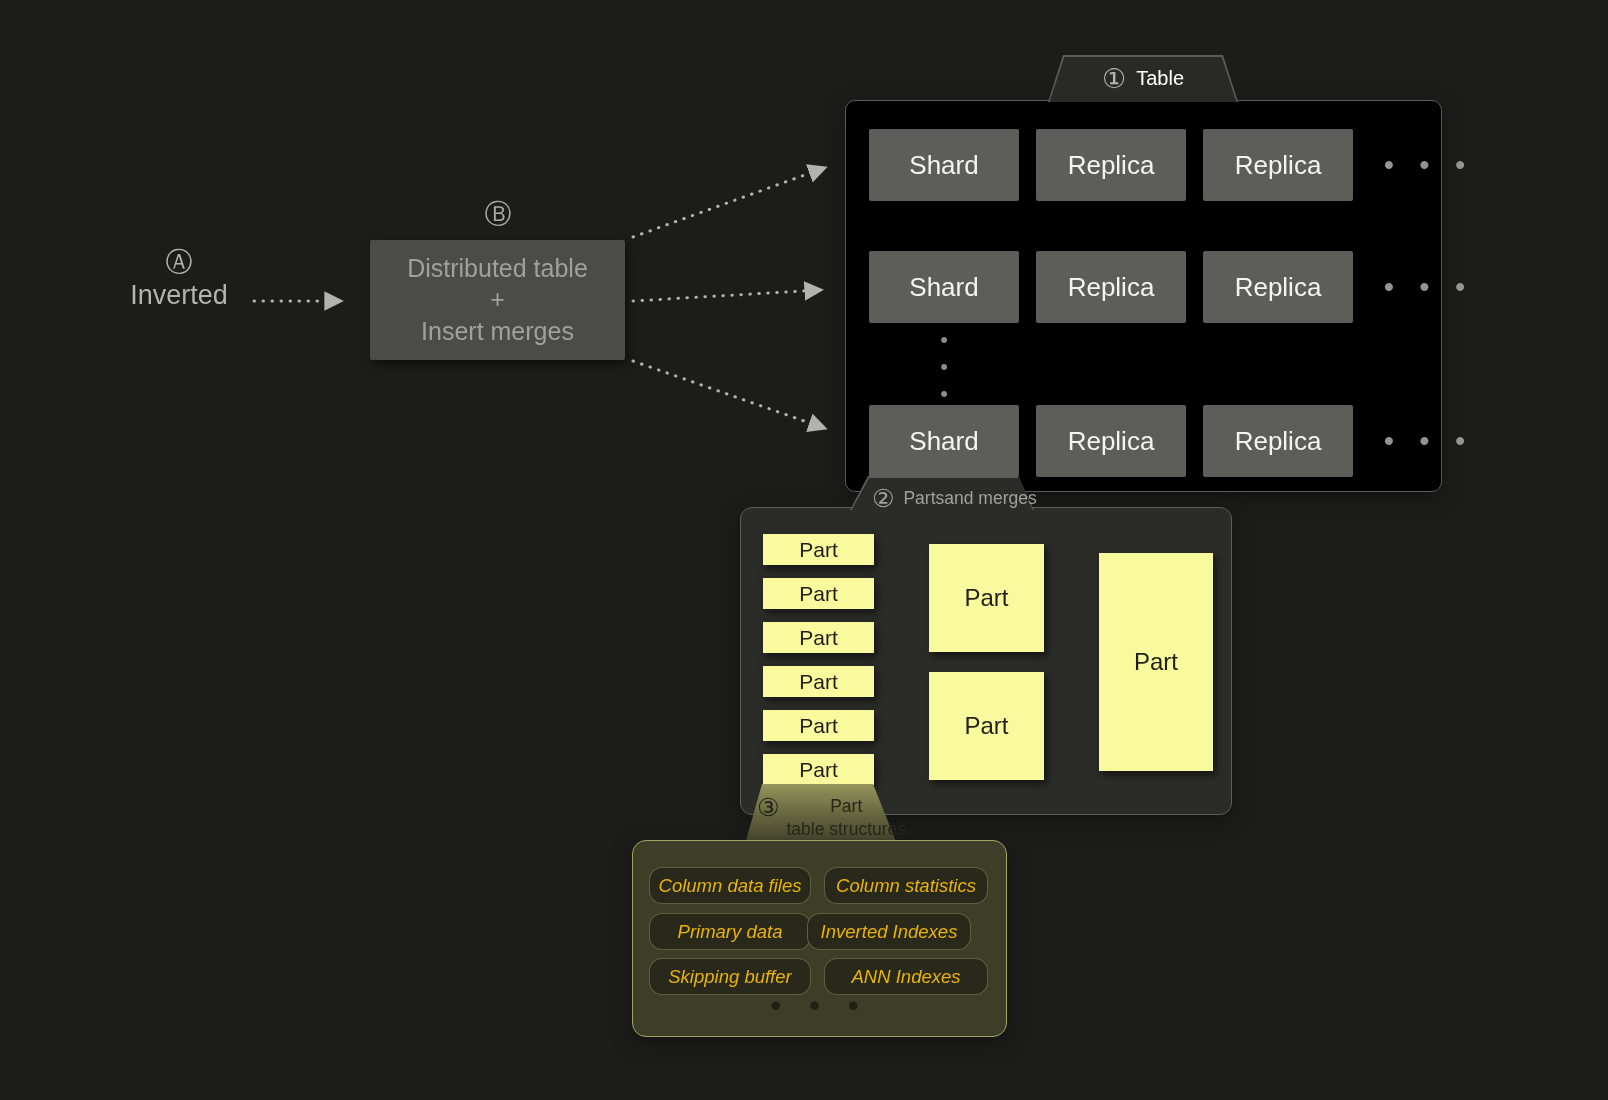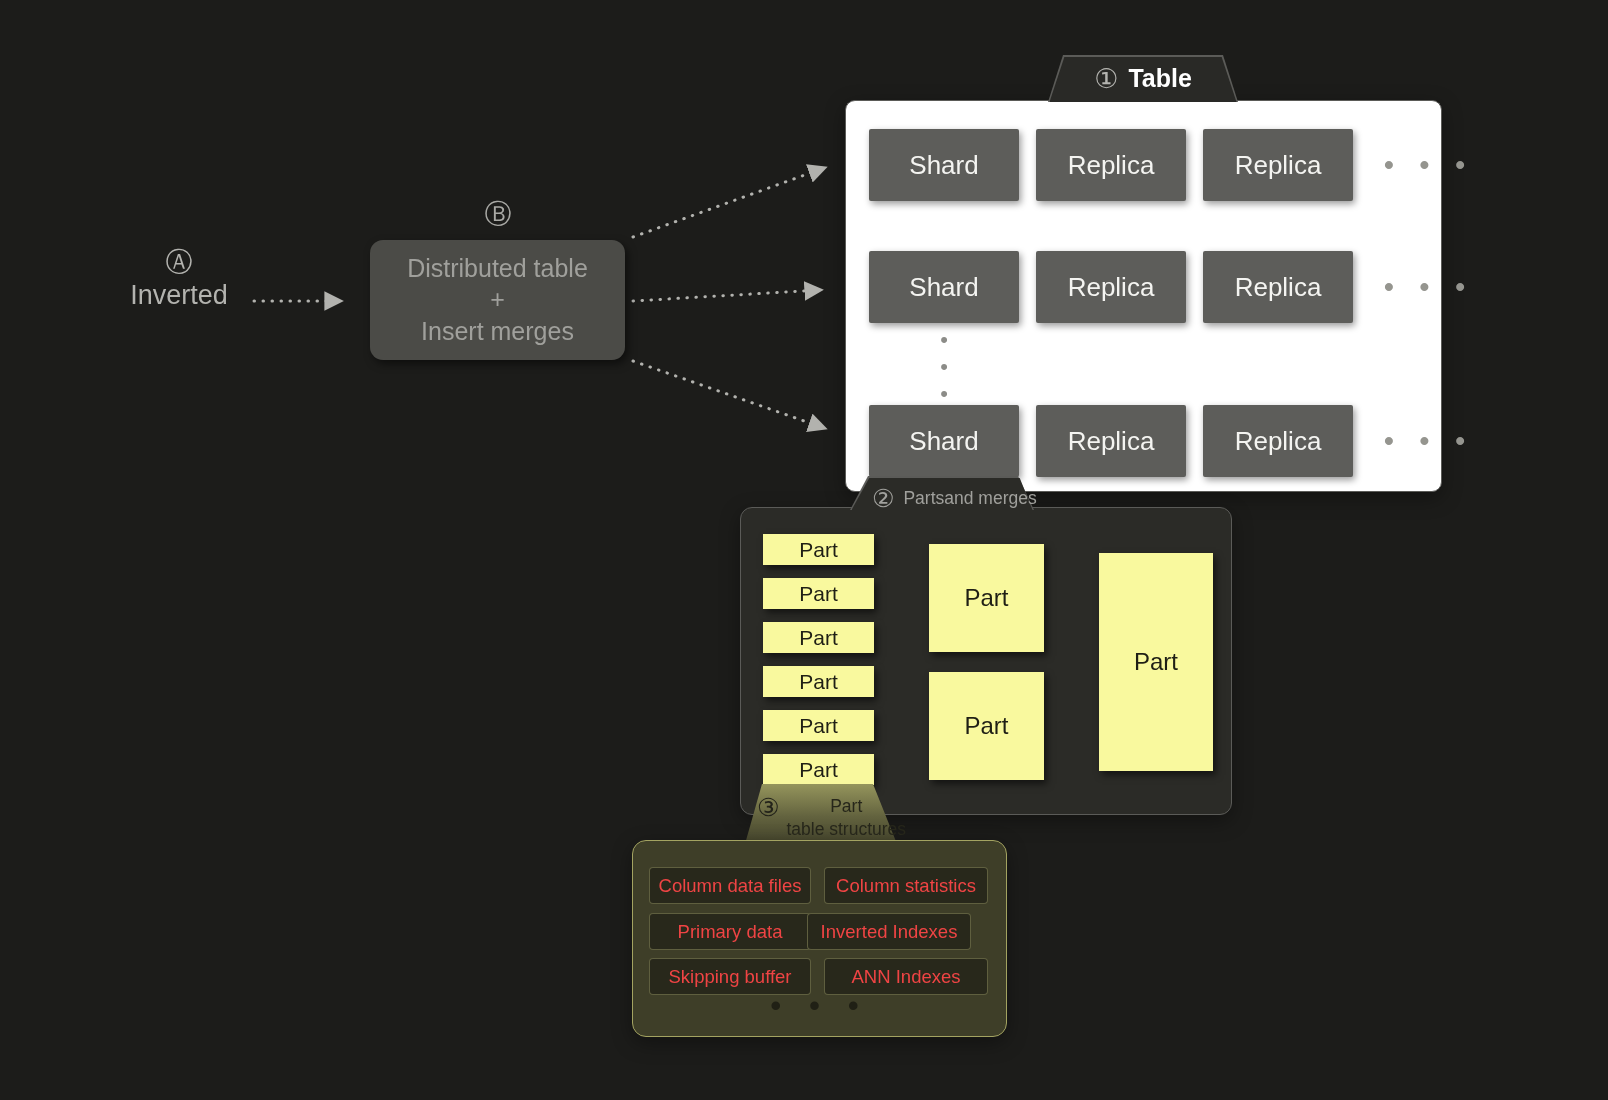--- a/index.html
+++ b/index.html
@@ -11,42 +11,42 @@
   .arrows{position:absolute;left:0;top:0;z-index:1;}
   .dotted{stroke:#b2b2ae;stroke-width:3;fill:none;stroke-linecap:round;stroke-dasharray:0.5 8.5;}
 
   
   .inserts-group{position:absolute;left:118px;top:246px;width:122px;text-align:center;color:#b3b3af;z-index:2;}
   .inserts-group .marker{font-size:27px;line-height:1.2;}
   .inserts-group .label{font-size:27px;line-height:1.3;}
   .marker-b{position:absolute;left:437px;top:196px;width:122px;text-align:center;color:#a9a9a5;font-size:27px;z-index:2;}
   .dist-box{
     position:absolute;left:370px;top:240px;width:255px;height:120px;z-index:2;
-    background:#4b4b47;border-radius:13px;box-shadow:3px 4px 9px rgba(0,0,0,.5);
+    background:#4b4b47;border-radius:2px;box-shadow:3px 4px 9px rgba(0,0,0,.5);
     display:flex;flex-direction:column;justify-content:center;align-items:center;
     color:#a0a09c;font-size:25px;line-height:1.25;text-align:center;
   }
 
   
-  .panel{position:absolute;border:1.5px solid #5b5b58;background:#ffffff;z-index:2;box-shadow:0 6px 20px rgba(0,0,0,.35);}
+  .panel{position:absolute;border:1.5px solid #5b5b58;background:#000000;z-index:2;box-shadow:0 6px 20px rgba(0,0,0,.35);}
   .table-panel{left:845px;top:100px;width:595px;height:390px;border-radius:10px;}
   .parts-panel{left:740px;top:507px;width:490px;height:306px;background:#2b2b27;border-radius:12px;}
   .data-panel{left:632px;top:840px;width:373px;height:195px;background:#3e3e28;border:1.5px solid #a3a361;border-radius:14px;z-index:3;}
 
   
   .tab{position:absolute;z-index:3;}
   .tab .tab-border{position:absolute;inset:0;background:#5b5b58;}
   .tab .tab-fill{position:absolute;inset:1.5px 1.5px 0 1.5px;}
   .tab-table{left:1048px;top:55px;width:190px;height:47px;}
   .tab-table .tab-border,.tab-table .tab-fill{clip-path:polygon(15px 0,calc(100% - 15px) 0,100% 100%,0 100%);}
   .tab-table .tab-fill{background:#292926;}
   .tab-table-label{position:absolute;left:1048px;top:55px;width:190px;height:47px;z-index:4;
     display:flex;align-items:center;justify-content:center;gap:10px;}
   .tab-table-label .num{color:#b4b4b0;font-size:27px;}
-  .tab-table-label .ttl{color:#ffffff;font-size:25px;font-weight:bold;}
+  .tab-table-label .ttl{color:#ffffff;font-size:20px;font-weight:normal;}
 
   .tab-parts{left:850px;top:476px;width:184px;height:34px;}
   .tab-parts .tab-border,.tab-parts .tab-fill{clip-path:polygon(18px 0,168px 0,100% 100%,0 100%);}
   .tab-parts .tab-fill{background:#2b2b27;}
   .parts-title{position:absolute;left:872px;top:486px;z-index:4;display:flex;gap:9px;color:#a0a09c;}
   .parts-title .num{font-size:25px;line-height:1;}
   .parts-title .lines{display:flex;align-items:center;font-size:17.5px;line-height:1.25;}
 
   .tab-data{left:745px;top:784px;width:152px;height:60px;z-index:3;}
   .tab-data .tab-fill2{position:absolute;inset:0;clip-path:polygon(17px 0,128px 0,100% 100%,0 100%);
@@ -63,22 +63,22 @@
   .vdots{position:absolute;left:88px;top:232px;width:20px;display:flex;flex-direction:column;align-items:center;gap:14px;color:#8c8c88;font-size:22px;line-height:.6;}
 
   
   .part{background:#f9f99e;color:#1f1f15;display:flex;align-items:center;justify-content:center;
     box-shadow:3px 4px 7px rgba(0,0,0,.55);}
   .part-small{position:absolute;left:22px;width:111px;height:31px;font-size:21px;}
   .part-med{position:absolute;left:188px;width:115px;height:108px;font-size:24px;}
   .part-large{position:absolute;left:358px;top:45px;width:114px;height:218px;font-size:24px;}
 
   
-  .dbox{position:absolute;height:35px;background:#28281b;border:1px solid rgba(225,225,150,.3);border-radius:4px;
-    display:flex;align-items:center;justify-content:center;color:#ef4444;font-size:18.5px;white-space:nowrap;}
+  .dbox{position:absolute;height:35px;background:#28281b;border:1px solid rgba(225,225,150,.3);border-radius:13px;
+    display:flex;align-items:center;justify-content:center;color:#eab308;font-size:18.5px;white-space:nowrap;font-style:italic;}
   .data-ellipsis{position:absolute;left:0;right:0;top:148px;text-align:center;color:#202015;
     font-size:30px;font-weight:bold;letter-spacing:10px;}
 </style>
 </head>
 <body>
 
 <div class="stage">
 
   <svg class="arrows" width="1608" height="1100">
     <defs>

